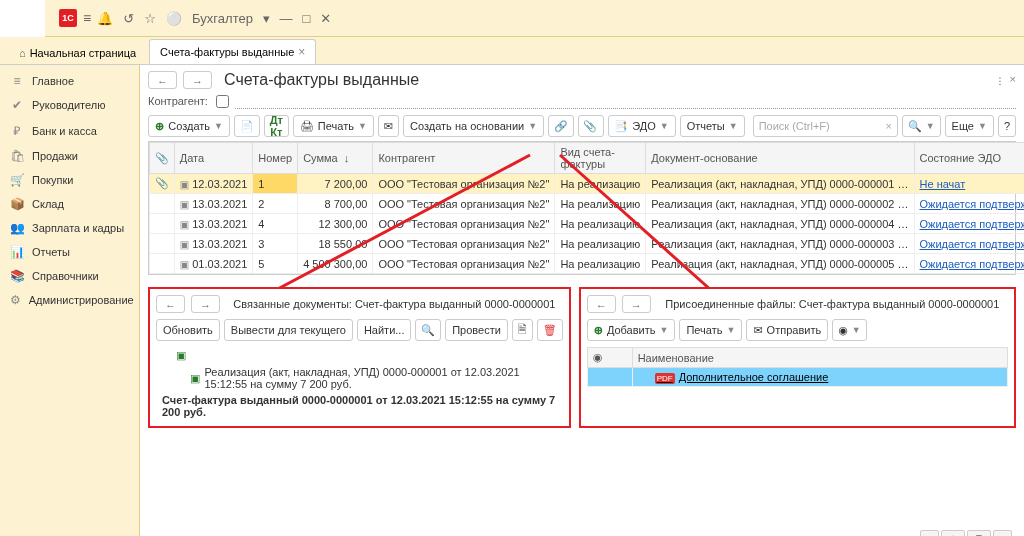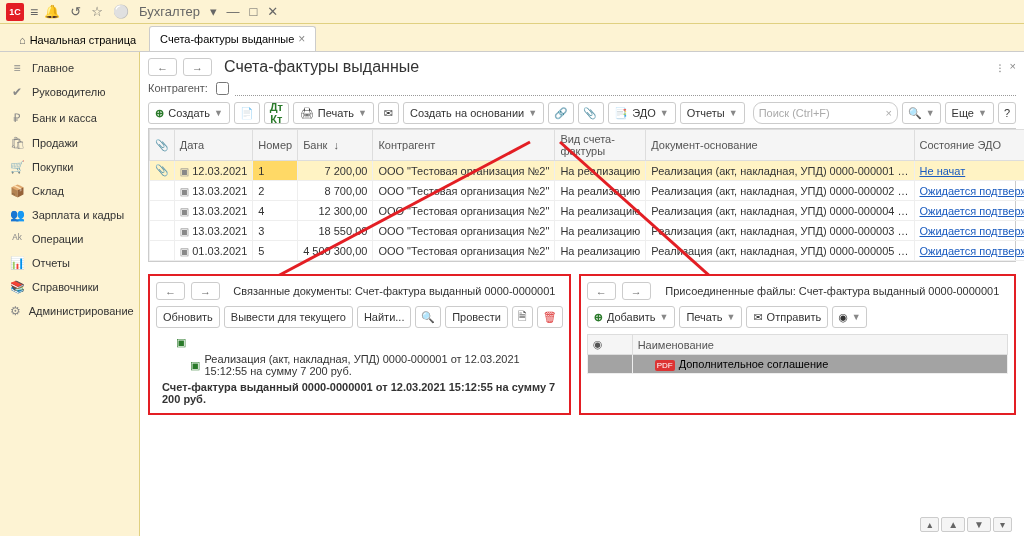--- a/index.html
+++ b/index.html
@@ -1,17 +1,17 @@
 <!DOCTYPE html>
 <html><head>
 <meta charset="utf-8">
 <style>
 * { box-sizing: border-box; margin: 0; padding: 0; font-family: Arial, sans-serif; font-size: 11px; }
 body { background: #fff; width: 1024px; height: 536px; overflow: hidden; position: relative; }
-.titlebar { background: #fdf3d3; height: 24px; display: flex; align-items: center; padding: 0 6px; gap: 6px; border-bottom: 1px solid #e0d080; }
+.titlebar { background: #fdf3d3; height: 37px; display: flex; align-items: center; padding: 0 14px; gap: 6px; border-bottom: 1px solid #e0d080; margin-left: 45px; }
 .titlebar .logo { width: 18px; height: 18px; background: #e31e24; border-radius: 2px; color: #fff; font-weight: bold; display: flex; align-items: center; justify-content: center; font-size: 9px; }
 .titlebar .menu-icon { color: #666; font-size: 14px; cursor: pointer; }
 .titlebar .title { color: #555; flex: 1; }
 .titlebar .right-icons { display: flex; gap: 10px; align-items: center; color: #666; }
 .titlebar .right-icons span { cursor: pointer; font-size: 13px; }
 .tabbar { background: #fdf3d3; height: 28px; display: flex; align-items: flex-end; padding: 0 8px; border-bottom: 1px solid #ccc; }
 .tab { padding: 5px 10px; border: 1px solid #ccc; border-bottom: none; background: #fff; margin-right: 2px; border-radius: 3px 3px 0 0; display: flex; align-items: center; gap: 4px; cursor: pointer; }
 .tab.inactive { background: #fdf3d3; border-color: transparent; }
 .tab .home-icon { color: #666; }
 .tab .close { color: #888; font-size: 12px; }
@@ -26,41 +26,41 @@
 .hdr-icons { display: flex; gap: 8px; color: #888; font-size: 13px; }
 .hdr-icons span { cursor: pointer; }
 .filter-row { display: flex; align-items: center; gap: 6px; margin-bottom: 6px; color: #555; }
 .filter-row input[type=checkbox] { margin-left: 2px; }
 .filter-box { border-bottom: 1px dotted #999; flex: 1; height: 16px; }
 .toolbar { display: flex; align-items: center; gap: 4px; margin-bottom: 4px; flex-wrap: nowrap; }
 .btn { border: 1px solid #ccc; background: #fff; padding: 3px 6px; border-radius: 3px; cursor: pointer; display: inline-flex; align-items: center; gap: 4px; color: #333; white-space: nowrap; height: 22px; }
 .btn .plus { color: #2a7a2a; font-weight: bold; }
 .btn .drop { color: #888; font-size: 9px; }
 .btn.icon-only { padding: 3px 5px; }
-.search { border: 1px solid #ccc; padding: 3px 5px; border-radius: 9px; width: 150px; color: #aaa; display: flex; align-items: center; justify-content: space-between; height: 22px; }
+.search { border: 1px solid #ccc; padding: 3px 5px; border-radius: 3px; width: 150px; color: #aaa; display: flex; align-items: center; justify-content: space-between; height: 22px; }
 .table-wrap { border: 1px solid #ccc; }
 .table { width: 100%; border-collapse: collapse; }
 .table th { background: #f5f5f5; border: 1px solid #ddd; padding: 3px 5px; text-align: left; font-weight: normal; color: #555; height: 22px; }
 .table td { border: 1px solid #eee; padding: 3px 5px; color: #333; height: 20px; white-space: nowrap; overflow: hidden; text-overflow: ellipsis; }
 .table tr.selected td { background: #fff3c4; }
 .table tr.selected td.rownum { background: #ffd966; }
 .table td.num { text-align: right; }
 .table .link { color: #1a5bbf; text-decoration: underline; cursor: pointer; }
 .table .doc-icon { color: #888; font-size: 10px; }
 .panels { display: flex; gap: 8px; margin-top: 12px; position: relative; }
 .panel { border: 2px solid #e31e24; padding: 6px; flex: 1; background: #fff; }
 .panel-header { display: flex; align-items: center; gap: 6px; margin-bottom: 6px; }
 .panel-title { flex: 1; text-align: center; font-size: 11px; color: #333; }
 .panel-toolbar { display: flex; gap: 4px; margin-bottom: 6px; }
 .tree-item { padding: 2px 0 2px 20px; display: flex; align-items: center; gap: 4px; color: #333; }
 .tree-item .ticon { font-size: 11px; }
 .tree-item.bold { font-weight: bold; padding-left: 6px; }
 .file-table { width: 100%; border-collapse: collapse; margin-top: 2px; }
 .file-table th { background: #f5f5f5; border: 1px solid #ddd; padding: 3px 5px; text-align: left; font-weight: normal; color: #555; }
-.file-table td { border: 1px solid #eee; padding: 3px 22px; background: #a3a3a3; }
+.file-table td { border: 1px solid #eee; padding: 3px 22px; background: #7dd3fc; text-decoration: underline; }
 .file-table .pdf-icon { background: #d33; color: #fff; font-size: 8px; padding: 1px 2px; border-radius: 2px; margin-right: 4px; }
 .arrow-svg { position: absolute; pointer-events: none; }
 .footer-btns { position: absolute; bottom: 4px; right: 12px; display: flex; gap: 2px; }
 .footer-btns .fbtn { border: 1px solid #ccc; background: #f5f5f5; padding: 1px 6px; border-radius: 2px; font-size: 10px; color: #666; cursor: pointer; }
 th.clip-col, td.clip-col { width: 22px; text-align: center; }
 </style>
 </head>
 <body>
 
 <div class="titlebar">
@@ -112,24 +112,20 @@
         <span class="icon">🛒</span>
         <span>Покупки</span>
       </div>
     <div class="sidebar-item">
         <span class="icon">📦</span>
         <span>Склад</span>
       </div>
     <div class="sidebar-item">
         <span class="icon">👥</span>
         <span>Зарплата и кадры</span>
-      </div>
-    <div class="sidebar-item">
-        <span class="icon">ᴬᵏ</span>
-        <span>Операции</span>
       </div>
     <div class="sidebar-item">
         <span class="icon">📊</span>
         <span>Отчеты</span>
       </div>
     <div class="sidebar-item">
         <span class="icon">📚</span>
         <span>Справочники</span>
       </div>
     <div class="sidebar-item">
@@ -189,21 +185,21 @@
       <button class="btn icon-only">?</button>
     </div>
 
     <div class="table-wrap">
     <table class="table">
       <thead>
             <tr>
         <th class="clip-col">📎</th>
         <th>Дата</th>
         <th>Номер</th>
-        <th><span>Банк</span> &nbsp;↓</th>
+        <th><span>Сумма</span> &nbsp;↓</th>
         <th>Контрагент</th>
         <th>Вид счета-фактуры</th>
         <th>Документ-основание</th>
         <th>Состояние ЭДО</th>
       </tr>
           </thead>
       <tbody>
         <tr class="selected">
               <td class="clip-col">📎</td>
               <td><span class="doc-icon">▣</span> <span>12.03.2021</span></td>

